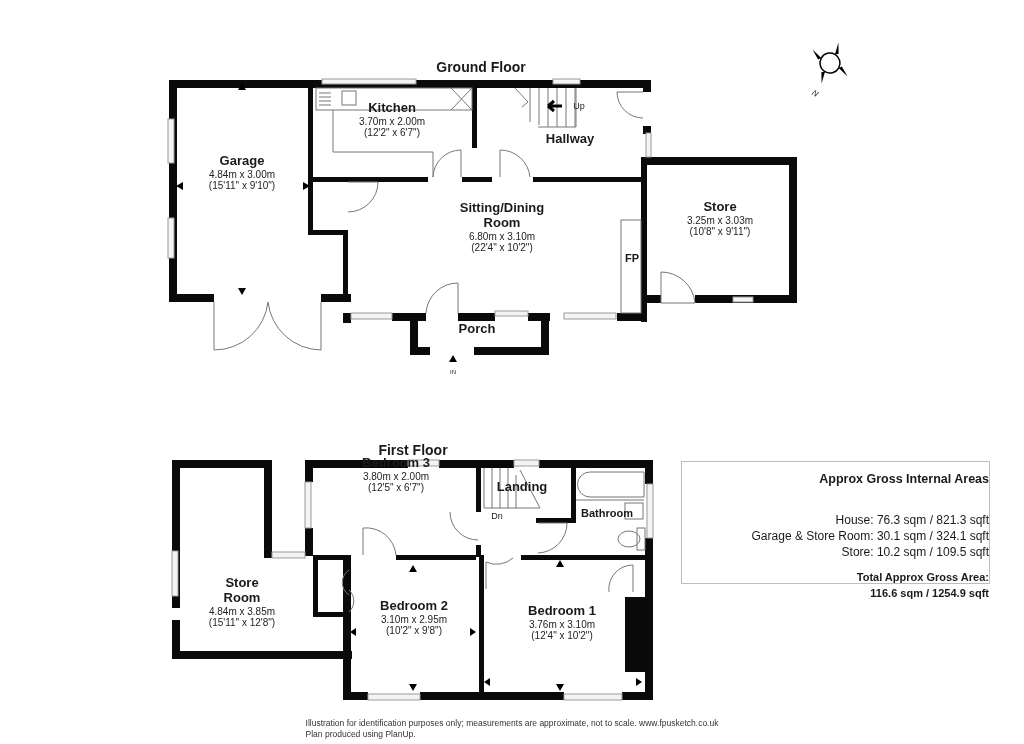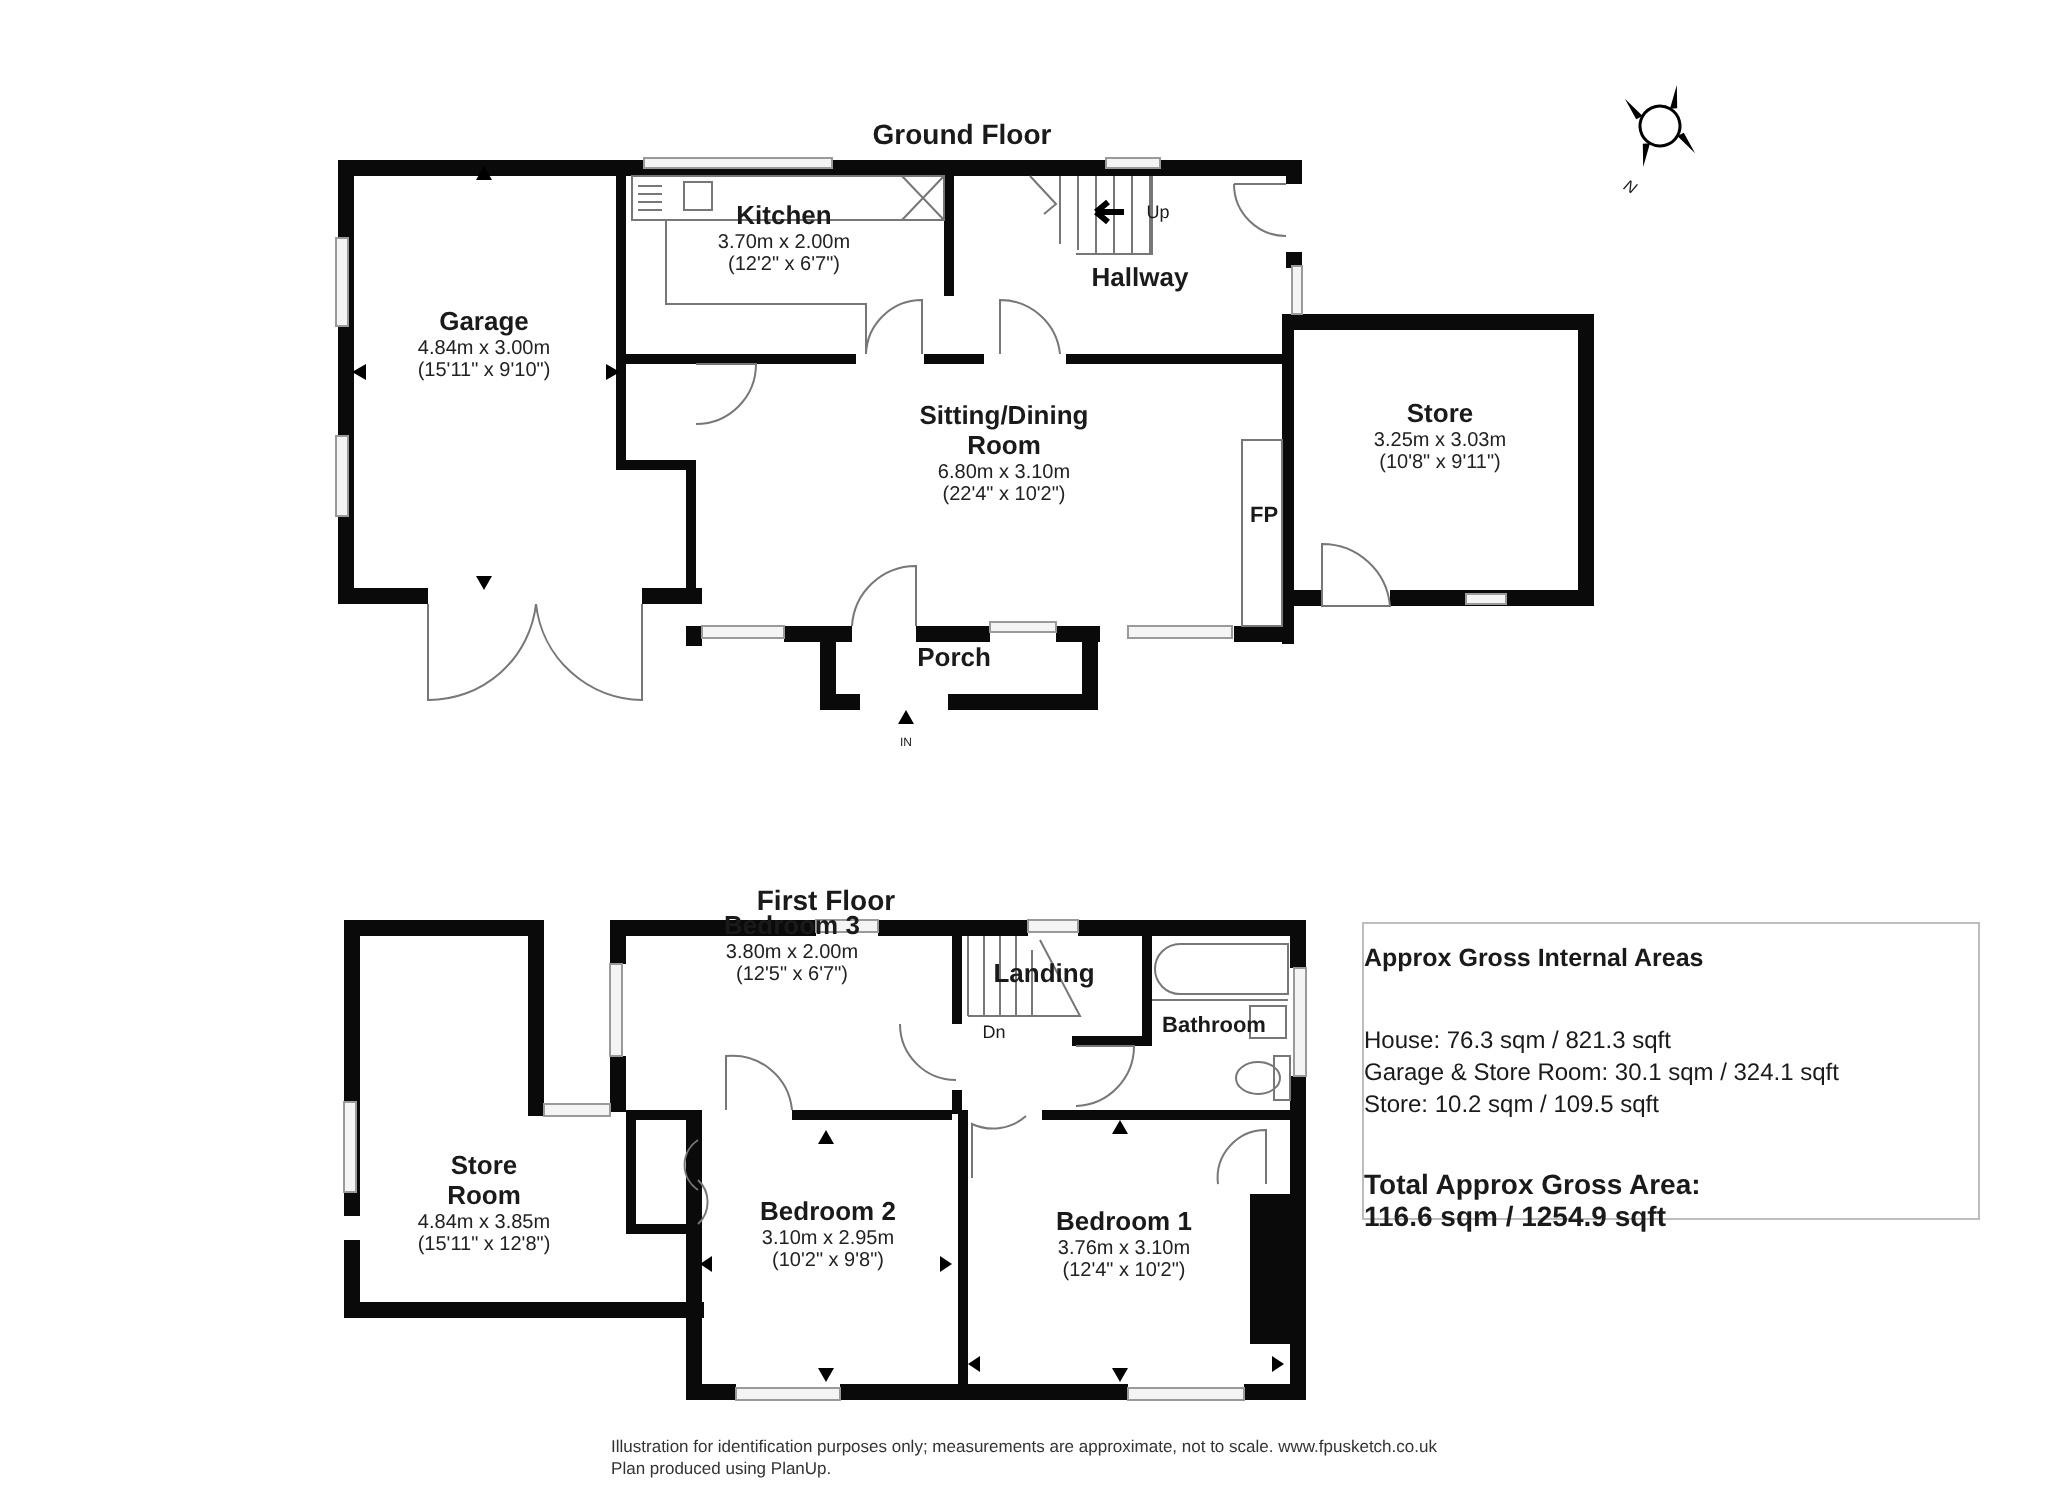--- a/index.html
+++ b/index.html
@@ -6,24 +6,24 @@
   body { width:1024px; height:744px; position:relative; overflow:hidden; font-family:"Liberation Sans", sans-serif; color:#1a1a1a; }
   svg.plan { position:absolute; left:0; top:0; }
   .wall { fill:#0a0a0a; }
   .thin { fill:none; stroke:#777; stroke-width:1; }
   .win { fill:#f4f4f4; stroke:#9a9a9a; stroke-width:1; }
   .t { position:absolute; text-align:center; white-space:nowrap; transform:translateX(-50%); line-height:1.15; }
   .title { font-weight:bold; font-size:14px;margin-top:14px; }
   .room { font-weight:bold; font-size:13px; }
   .dim { font-size:10px; color:#222; }
   .small { font-size:9px; font-weight:normal; }
-  .areas { position:absolute; left:681px; top:461px; width:309px; height:149px; border:1px solid #bdbdbd; box-sizing:border-box; text-align:left; font-size:12px; }
+  .areas { position:absolute; left:681px; top:461px; width:309px; height:123px; border:1px solid #bdbdbd; box-sizing:border-box; text-align:right; font-size:12px; }
   .areas .h { font-weight:bold; font-size:12.5px; margin-top:10px; }
   .areas .lines { margin-top:26px; line-height:16px; }
-  .areas .tot { font-weight:bold; margin-top:24px; line-height:16px; font-size:14px; }
+  .areas .tot { font-weight:bold; margin-top:9px; line-height:16px; font-size:11px; }
   .footer { position:absolute; left:50%; top:718px; transform:translateX(-50%); font-size:8.5px; text-align:left; color:#333; line-height:11px; white-space:nowrap; }
 </style>
 </head>
 <body>
 
 <svg class="plan" width="1024" height="744" viewBox="0 0 1024 744">
 
   <g>
 
     <rect class="wall" x="169" y="80" width="482" height="8"></rect>

